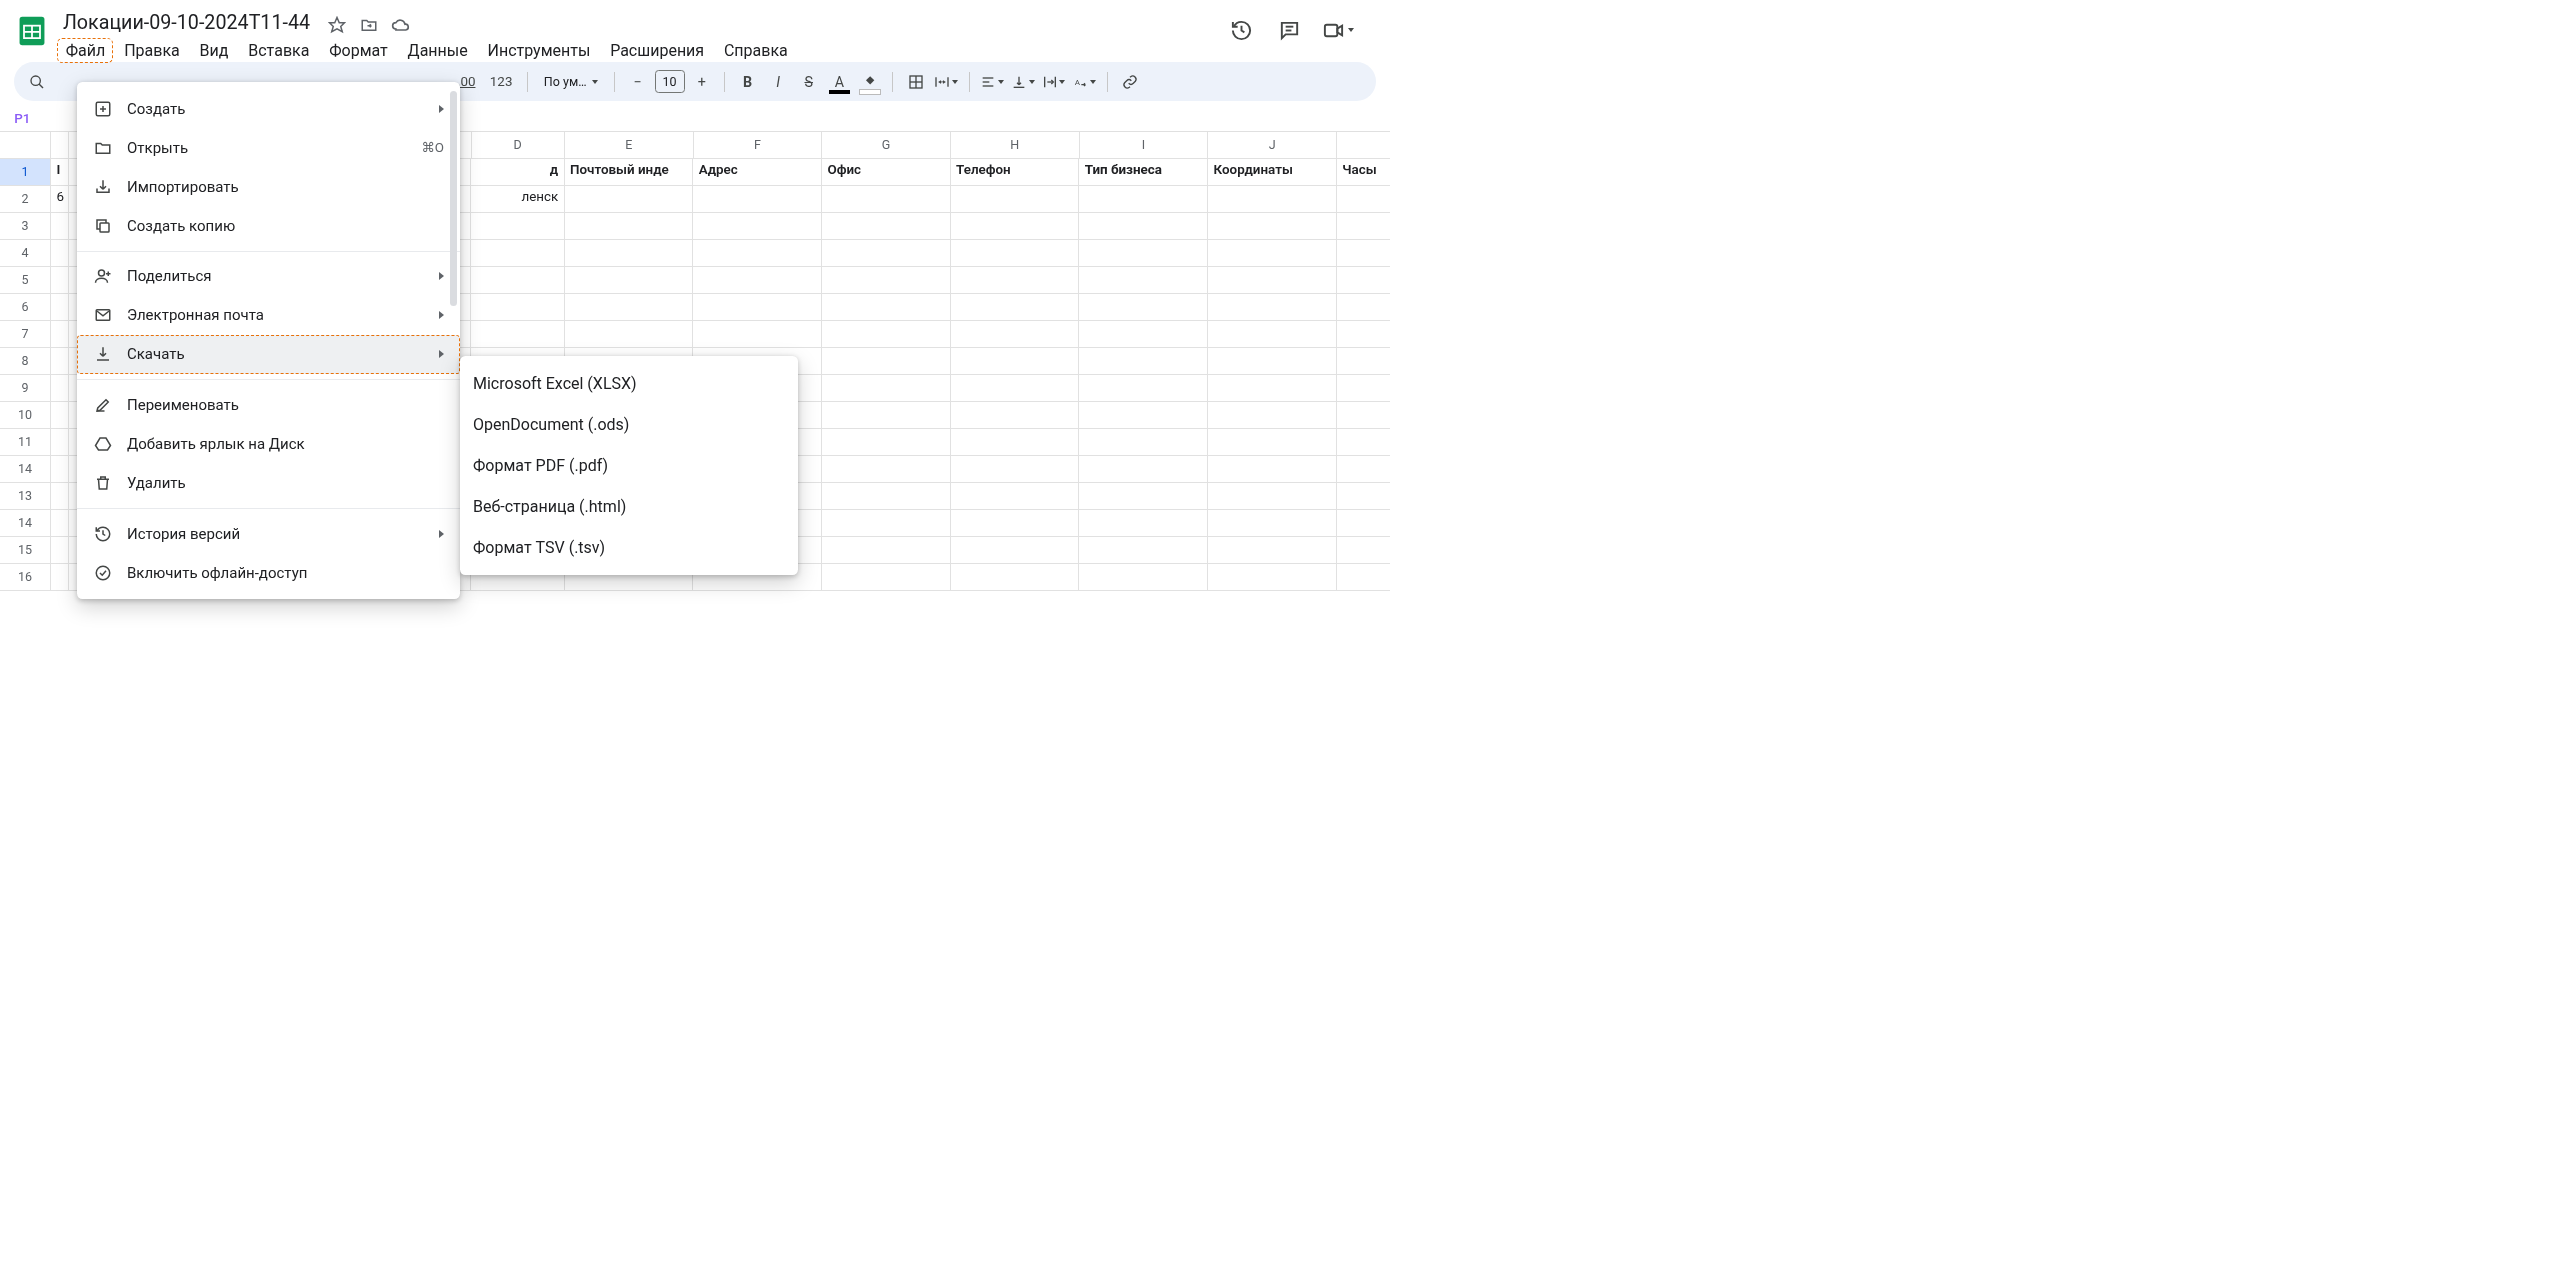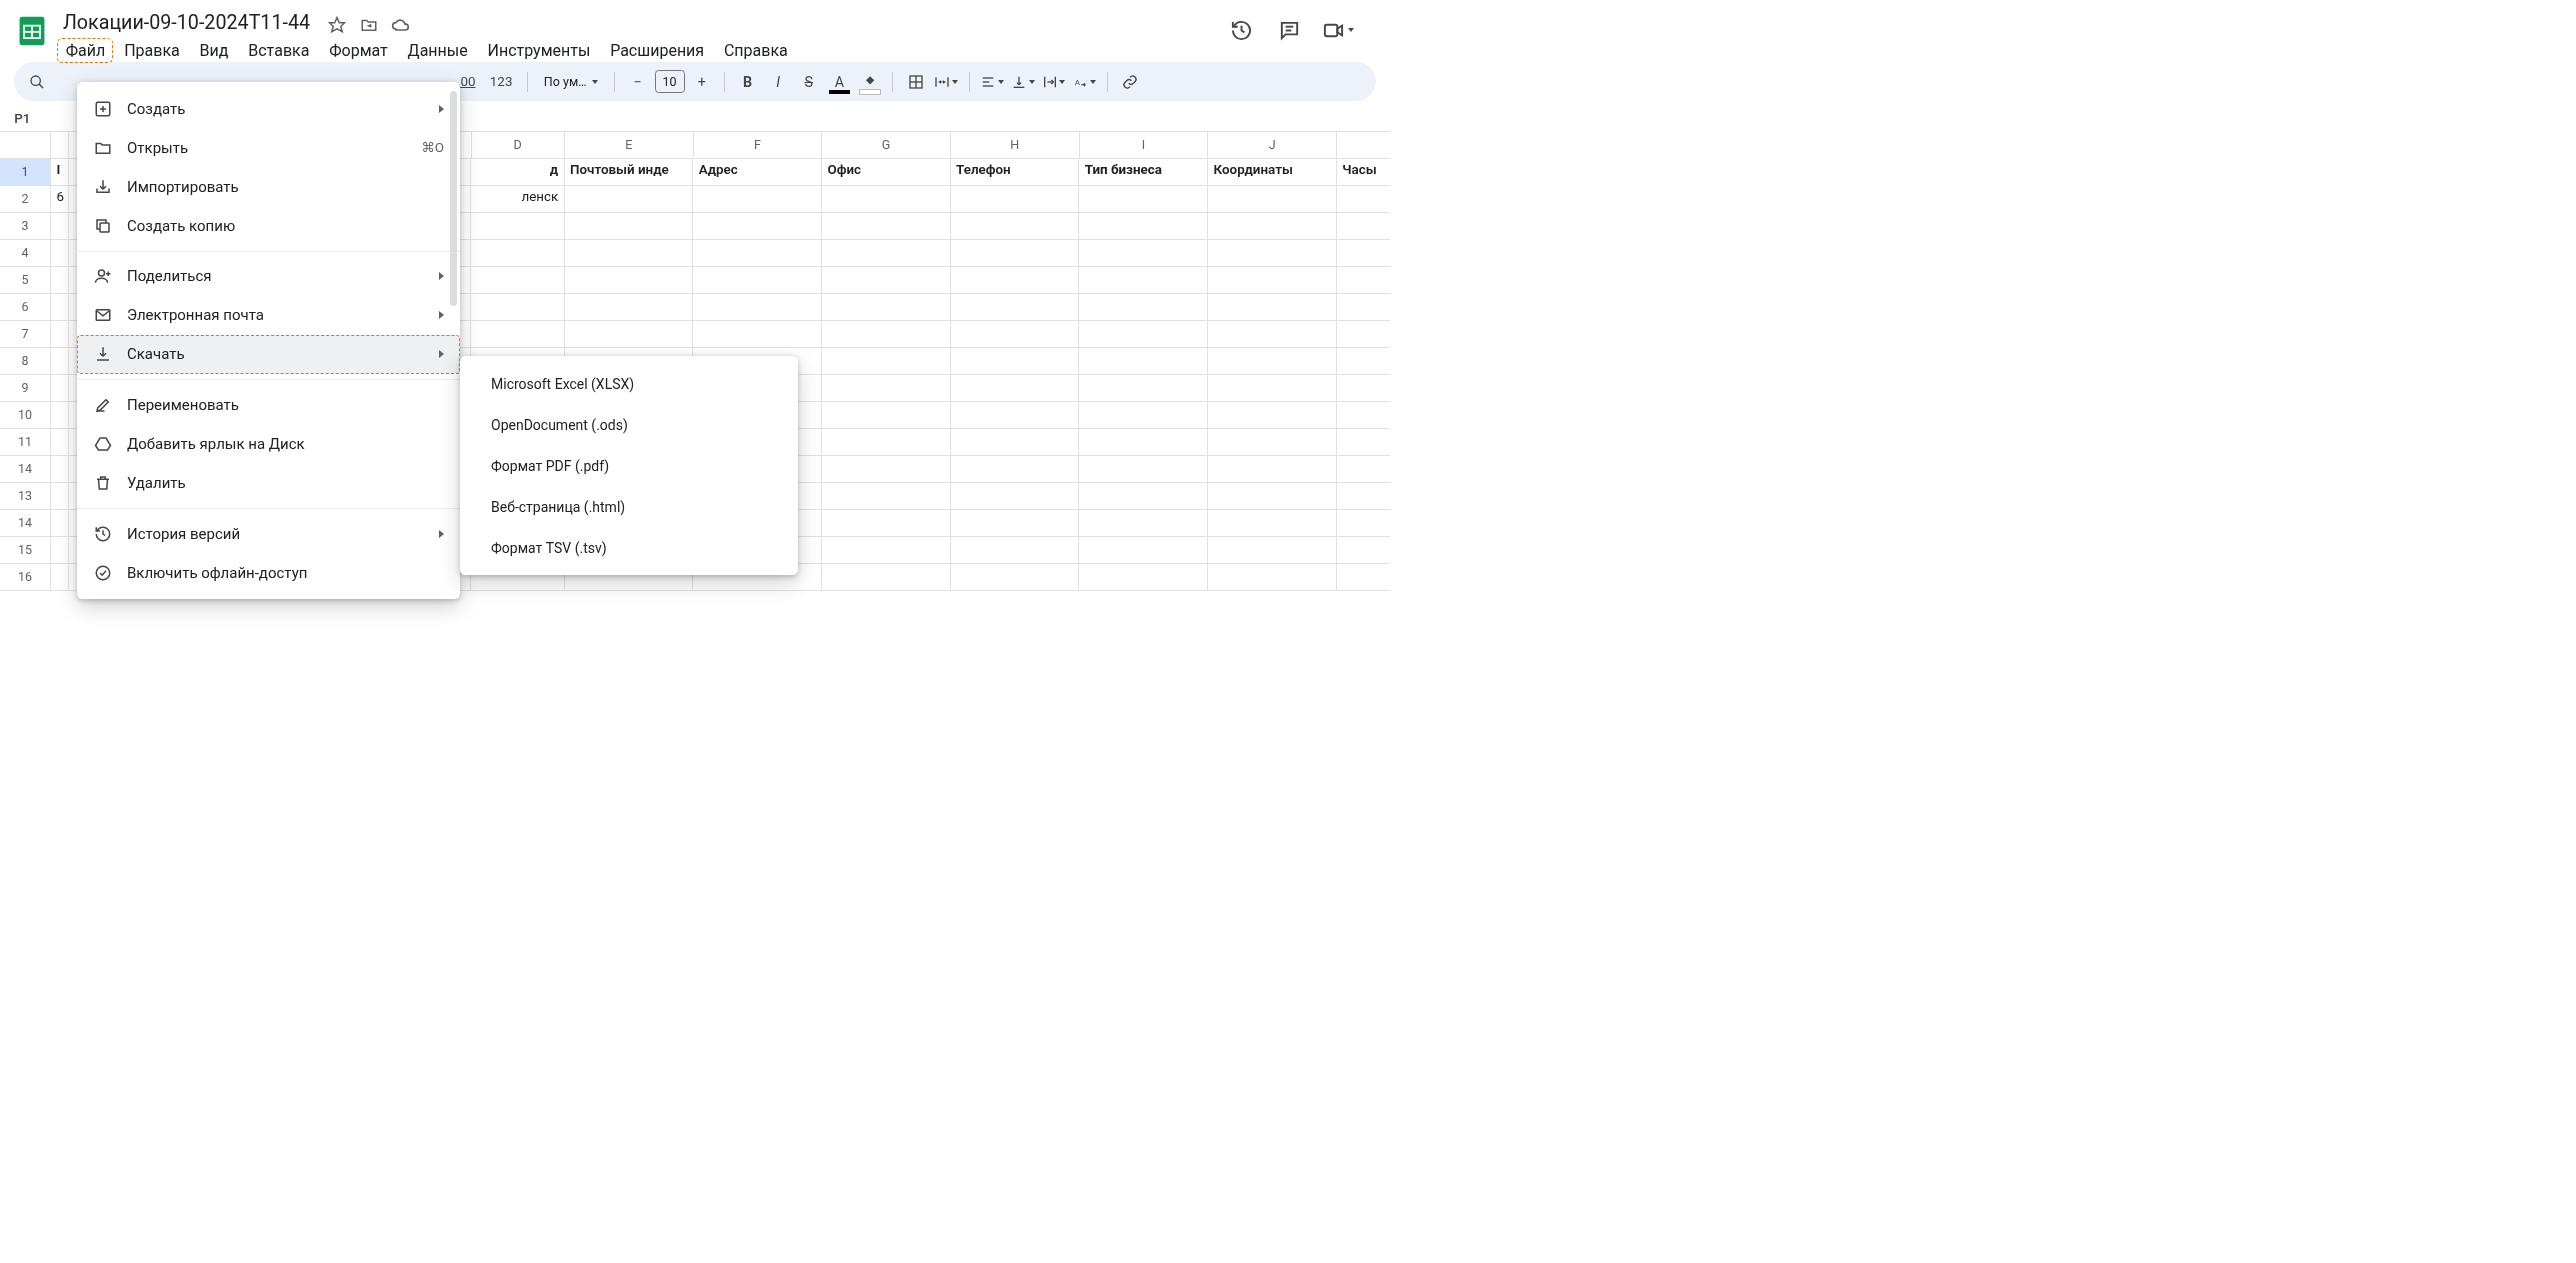--- a/index.html
+++ b/index.html
@@ -122,21 +122,21 @@
     .fill-underline::after { background:#fff; border:0.9px solid #bbb; height:3.6px; bottom:0.9px;}
 
     
     .fxbar {
       display:flex; align-items:center;
       height: 25px;
       padding: 0 14.3px;
       border-bottom: 0.9px solid #e0e0e0;
     }
     .namebox {
-      width: 50px; font-size:13.4px; color:#404040; font-weight:500;
+      width: 50px; font-size:13.4px; color:#8b5cf6; font-weight:500;
     }
 
     
     .sheet {
       position: relative;
       background:#fff;
     }
     .colheads {
       display:flex;
       height: 27px;
@@ -237,22 +237,22 @@
       width: 338px;
       background:#fff;
       border-radius:5.4px;
       box-shadow: 0 1.8px 5.4px rgba(0,0,0,.2), 0 7.2px 21.5px rgba(0,0,0,.18);
       padding: 7.2px 0;
       z-index: 21;
     }
     .sub-item {
       display:flex; align-items:center;
       height:41px;
-      padding: 0 31px;
-      font-size:14px;
+      padding: 0 13px;
+      font-size:16px;
       cursor:pointer;
       text-align:right;
     }
     .sub-item.highlighted {
       outline:1.8px dashed #e8710a;
       outline-offset:-2.7px;
       border-radius:3.6px;
     }
 
     svg { display:block; }

